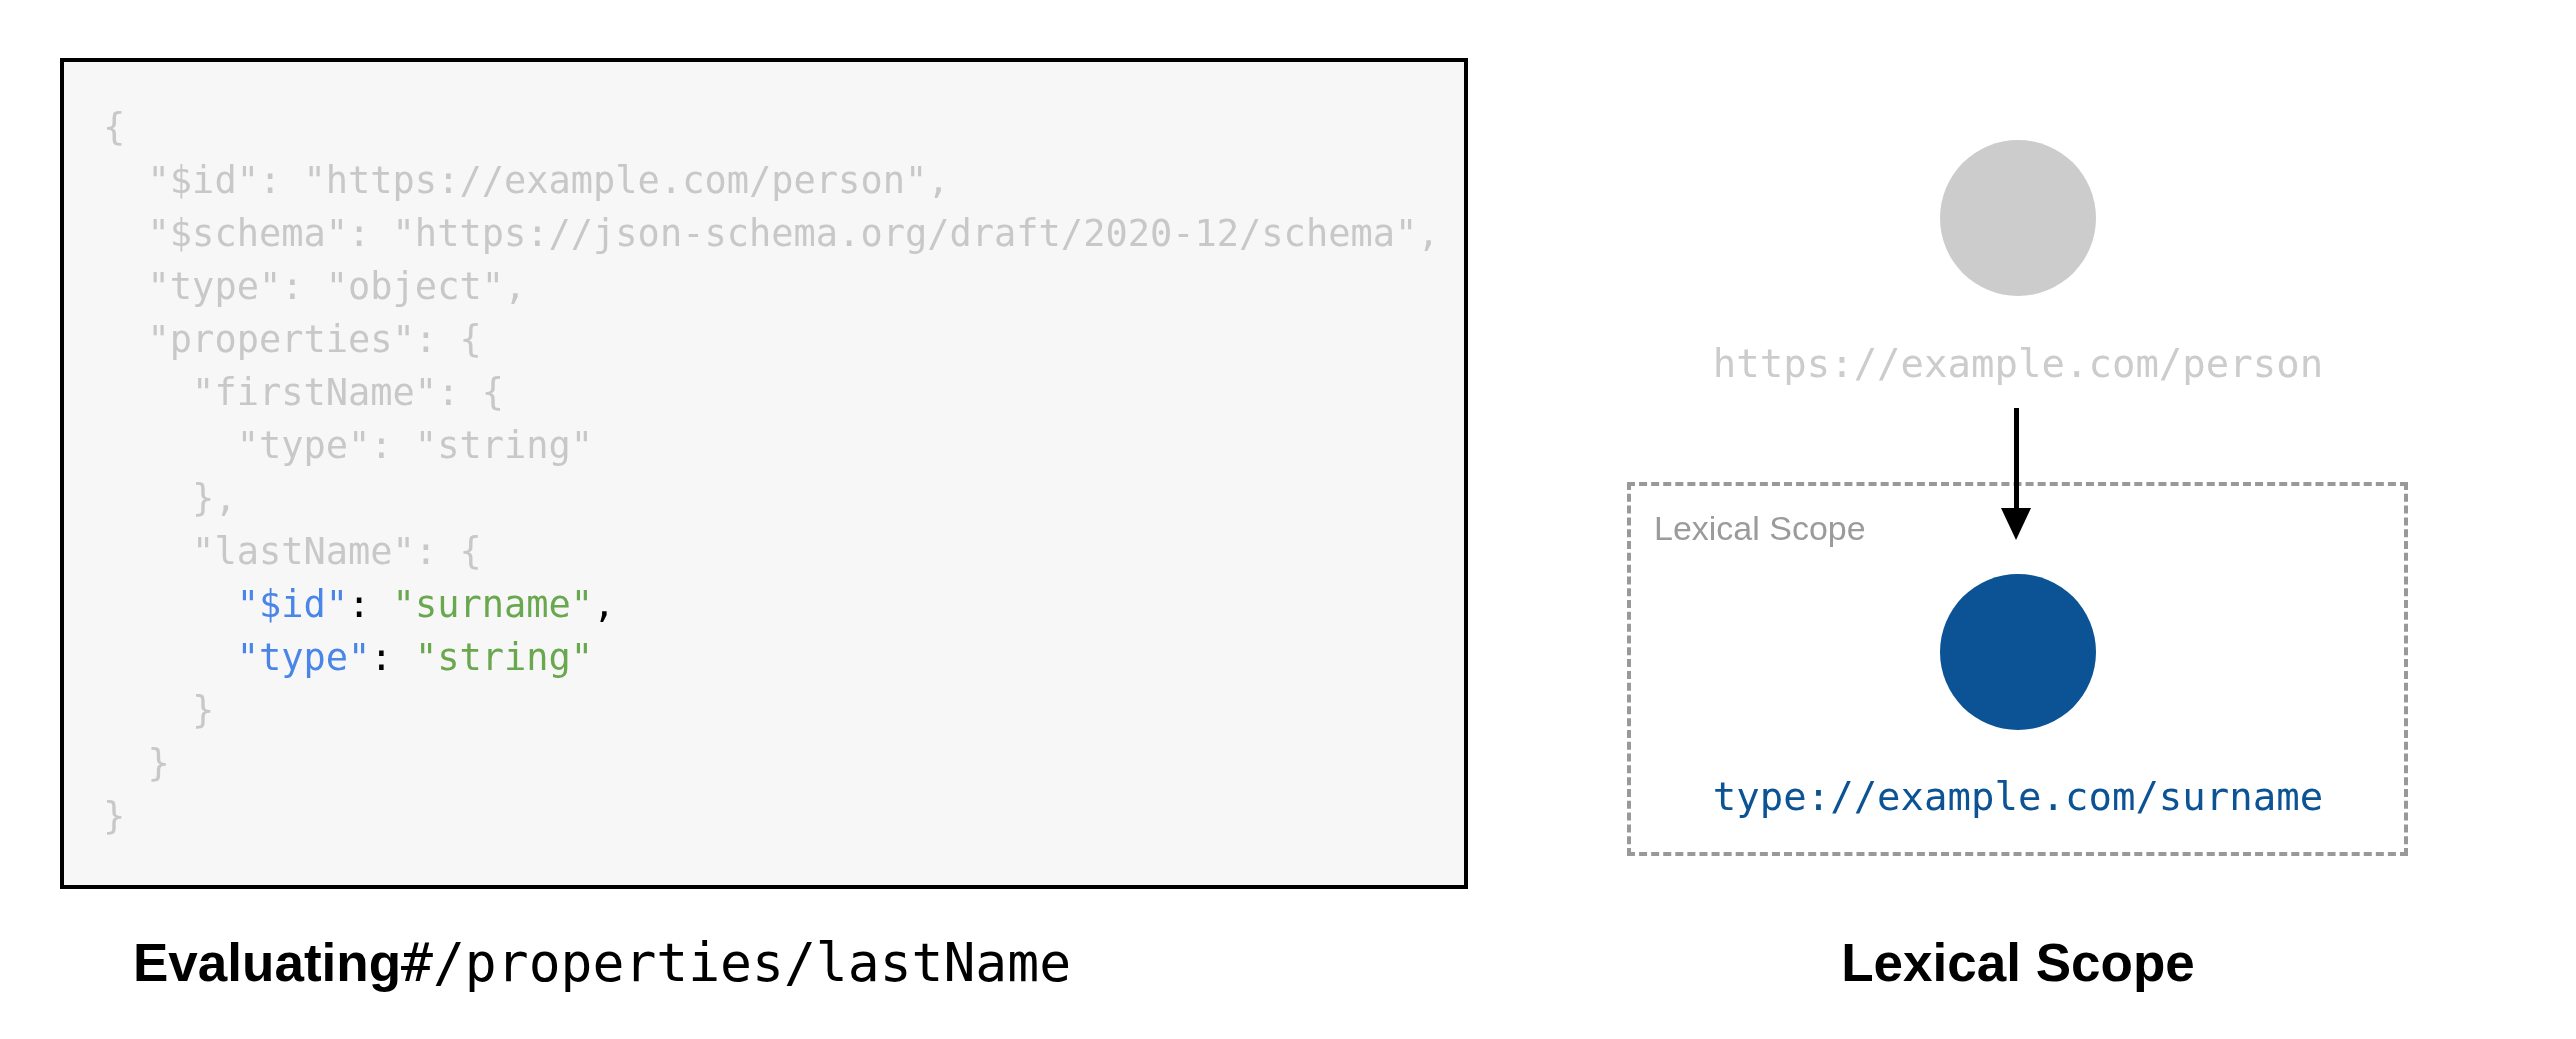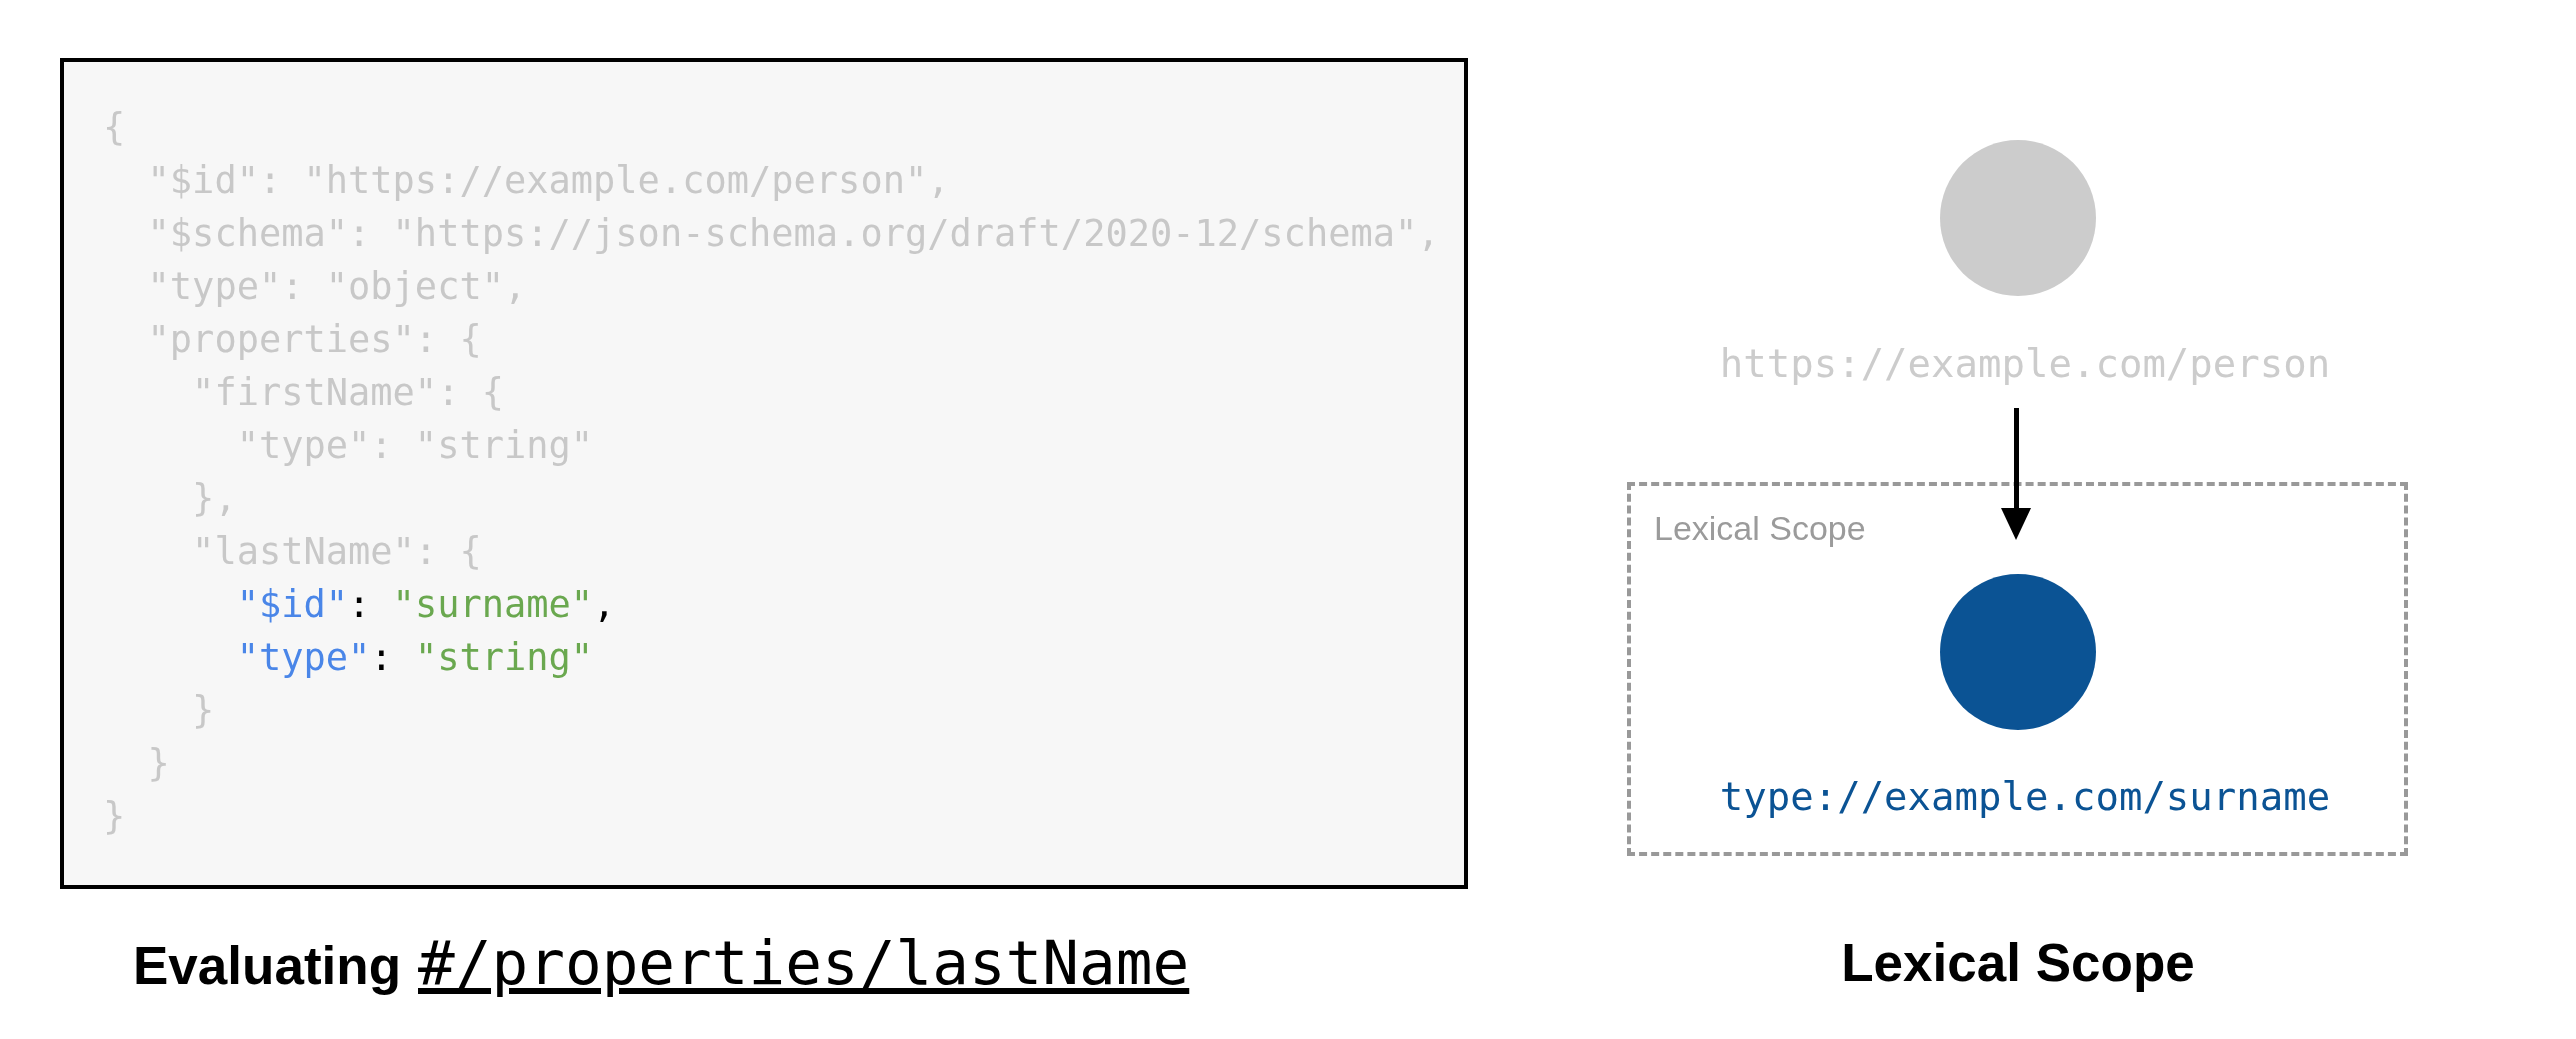--- a/index.html
+++ b/index.html
@@ -41,46 +41,44 @@
     position:absolute;
     left:133px; top:930px;
     height:65px; line-height:65px;
     white-space:nowrap;
     color:#000000;
   }
   .cap-bold{
     font-family:"Liberation Sans",sans-serif;
     font-weight:bold;
     font-size:53px;
-    margin-right:17px;
+    margin-right:0;
   }
   .cap-mono{
     font-family:"DejaVu Sans Mono","Liberation Mono",monospace;
-    font-size:61px;
-    text-decoration:underline;
+    font-size:53px;
   }
 
   
   .node{
     position:absolute;
     width:156px; height:156px;
     border-radius:50%;
   }
   .node-gray{left:1940px; top:140px; background:var(--node-gray,#cccccc);}
   .node-blue{left:1940px; top:574px; background:var(--node-blue,#0b5394);}
 
   .uri-label{
     position:absolute;
     left:1693px; width:650px;
     text-align:center;
     font-family:"DejaVu Sans Mono","Liberation Mono",monospace;
     font-size:39px;
     line-height:43px;
     white-space:nowrap;
-    margin-left:7px;
   }
   .label-gray{top:342px; color:var(--node-gray,#cccccc);}
   .label-blue{top:775px; color:var(--node-blue,#0b5394);}
 
   .arrow{position:absolute; z-index:3;}
   .arrow-line{
     position:absolute;
     left:2014px; top:408px;
     width:5.2px; height:102px;
     background:#000000;

